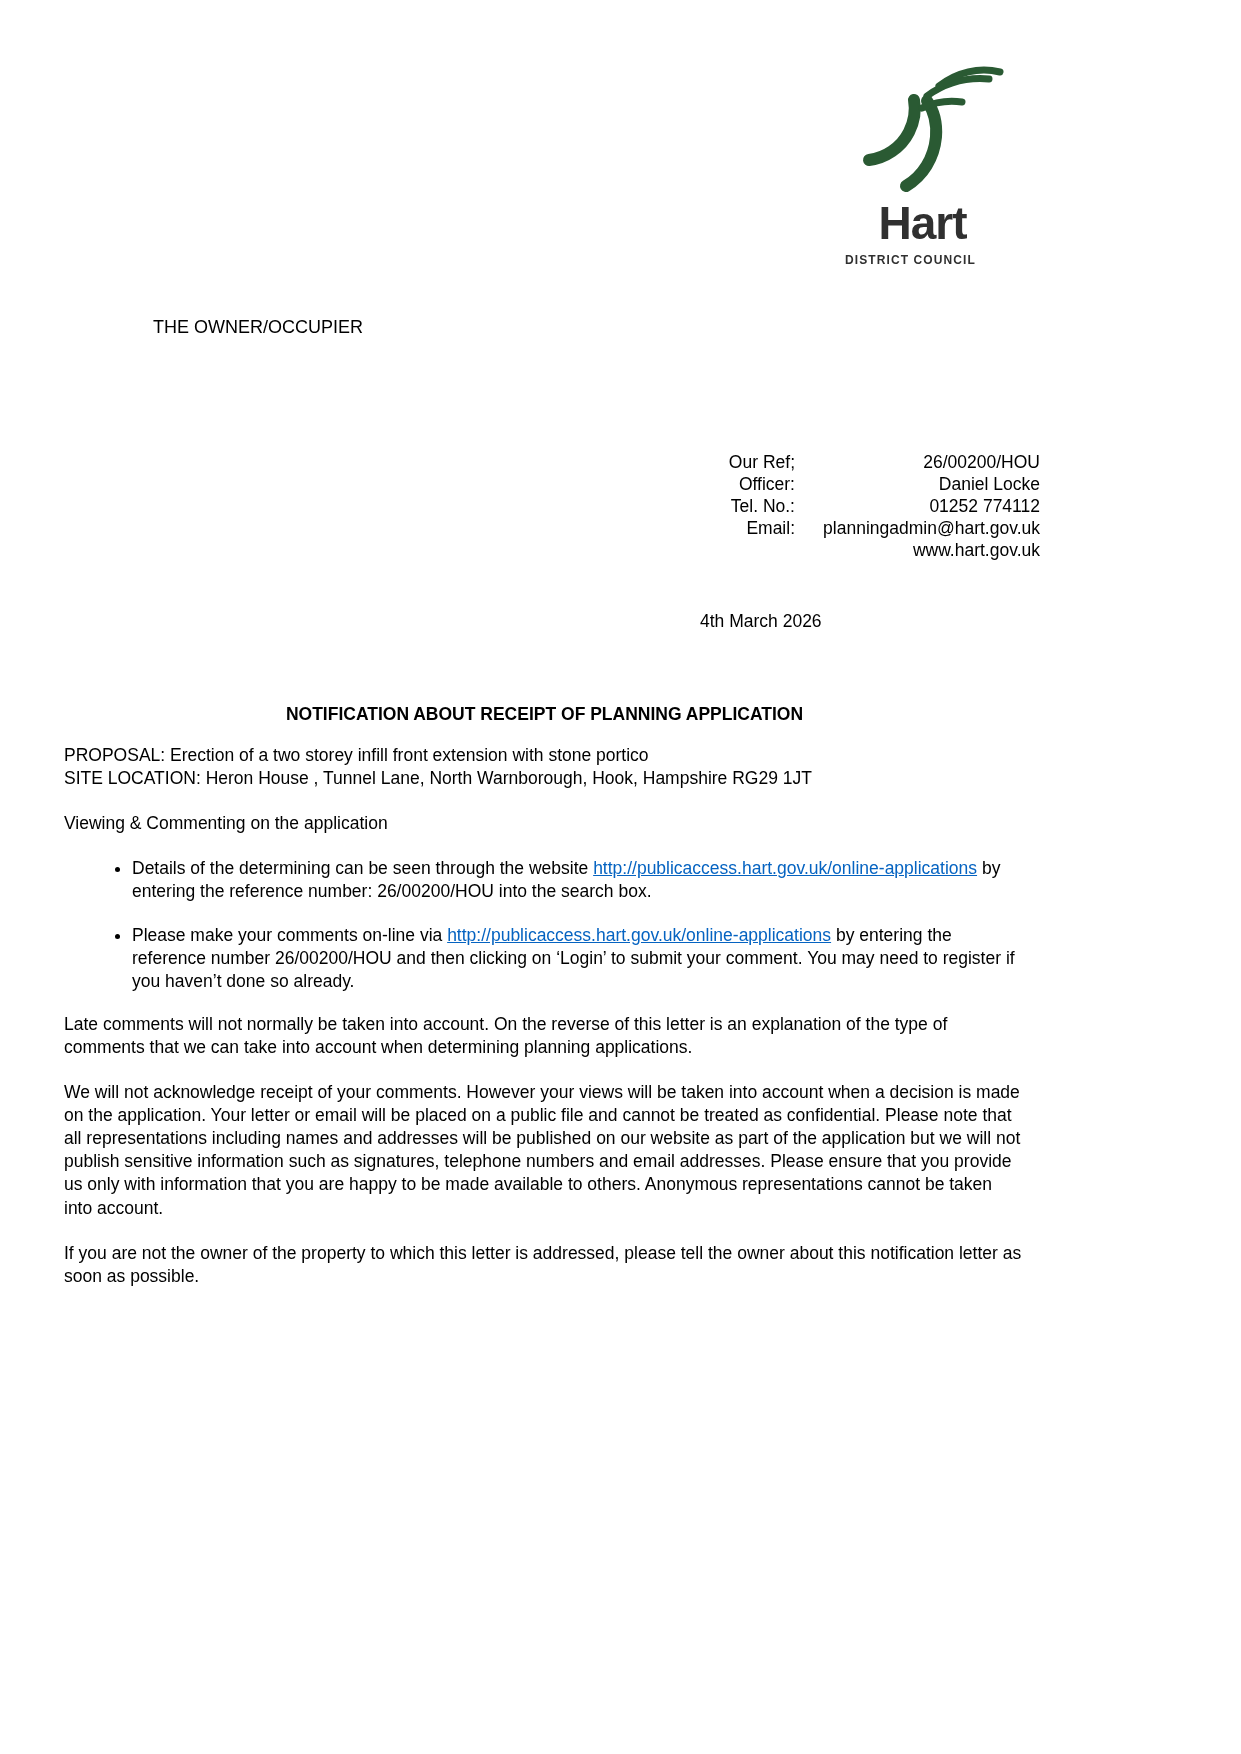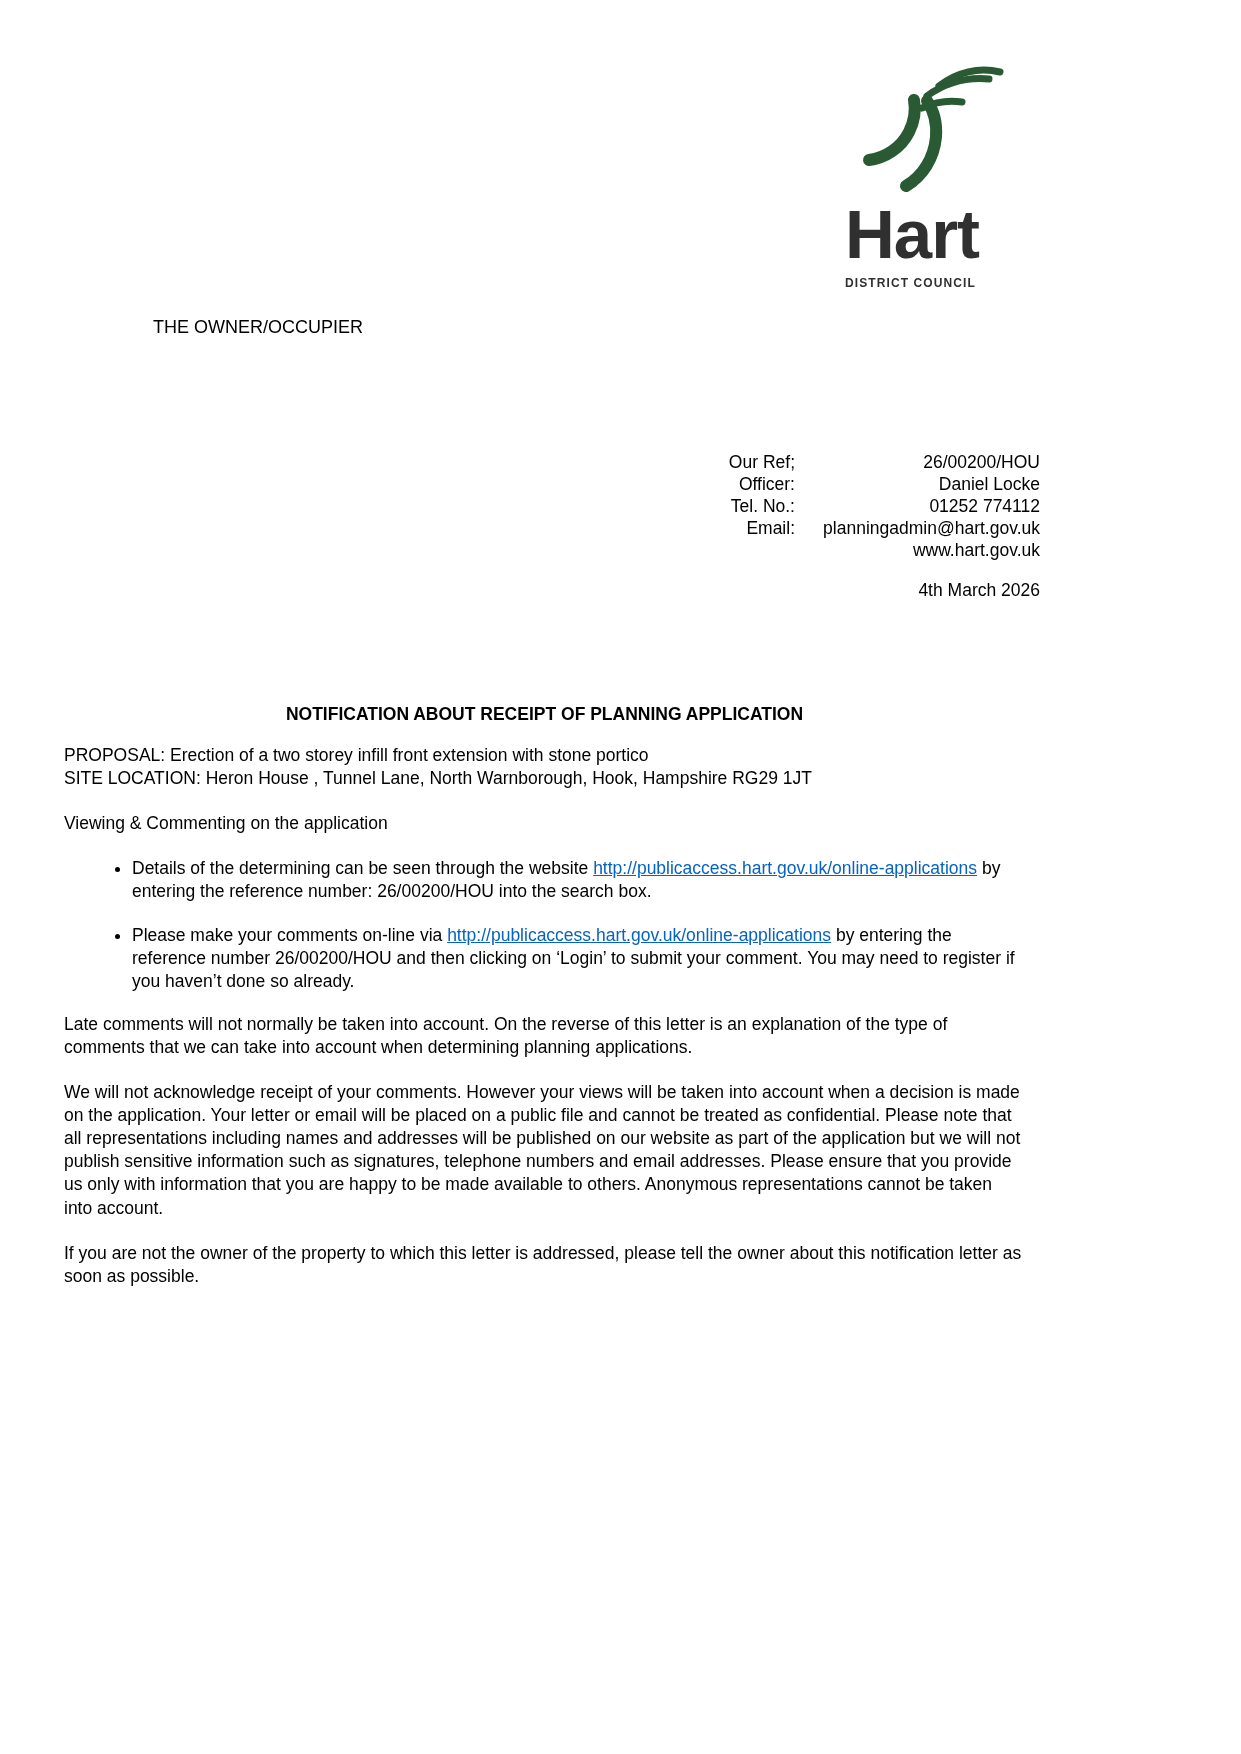--- a/index.html
+++ b/index.html
@@ -14,40 +14,40 @@
     font-size: 17.5px;
     line-height: 1.32;
     overflow: hidden;
   }
 
   
   .logo { position: absolute; top: 64px; left: 845px; width: 155px; }
   .logo svg { display: block; margin-left: 14px; }
   .stag path { stroke: var(--logo-green, #2a5a33); fill: none; stroke-linecap: round; stroke-linejoin: round; }
   .brand {
-    font-size: 69px; font-weight: 700; letter-spacing: -1px;
-    color: var(--logo-text, #303030); line-height: 1; margin-top: 4px;
+    font-size: 46px; font-weight: 700; letter-spacing: -1px;
+    color: var(--logo-text, #303030); line-height: 1; margin-top: 4px; text-align: center;
   }
   .brand-sub {
     font-size: 12px; font-weight: 700; letter-spacing: 1.1px;
     color: var(--logo-text, #303030); margin-top: 7px; white-space: nowrap;
   }
 
   
   .recipient { position: absolute; top: 316px; left: 153px; }
   .salutation { font-size: 18px; margin-bottom: 2px; }
   .addr div { line-height: 20.5px; }
 
   
   .refblock { position: absolute; top: 451px; left: 700px; width: 340px; }
   .refrow { display: flex; line-height: 22px; }
   .reflabel { width: 95px; text-align: right; white-space: nowrap; }
   .refvalue { flex: 1; text-align: right; white-space: nowrap; }
 
-  .date { position: absolute; top: 579px; left: 700px; width: 340px; text-align: right; }
+  .date { position: absolute; top: 610px; left: 700px; width: 340px; }
 
   
   .content { position: absolute; top: 662px; left: 64px; width: 961px; margin-top: 41px; }
   .title { font-size: 17.5px; font-weight: 700; text-align: center; margin-bottom: 18px; }
   .content p { margin-bottom: 22px; }
   .bold, strong { font-weight: 400; }
   ul { padding-left: 68px; margin-bottom: 20px; }
   li { margin-bottom: 20px; }
   a.link { color: var(--link, #0563c1); text-decoration: underline; cursor: pointer; word-break: break-word; }
 </style>

